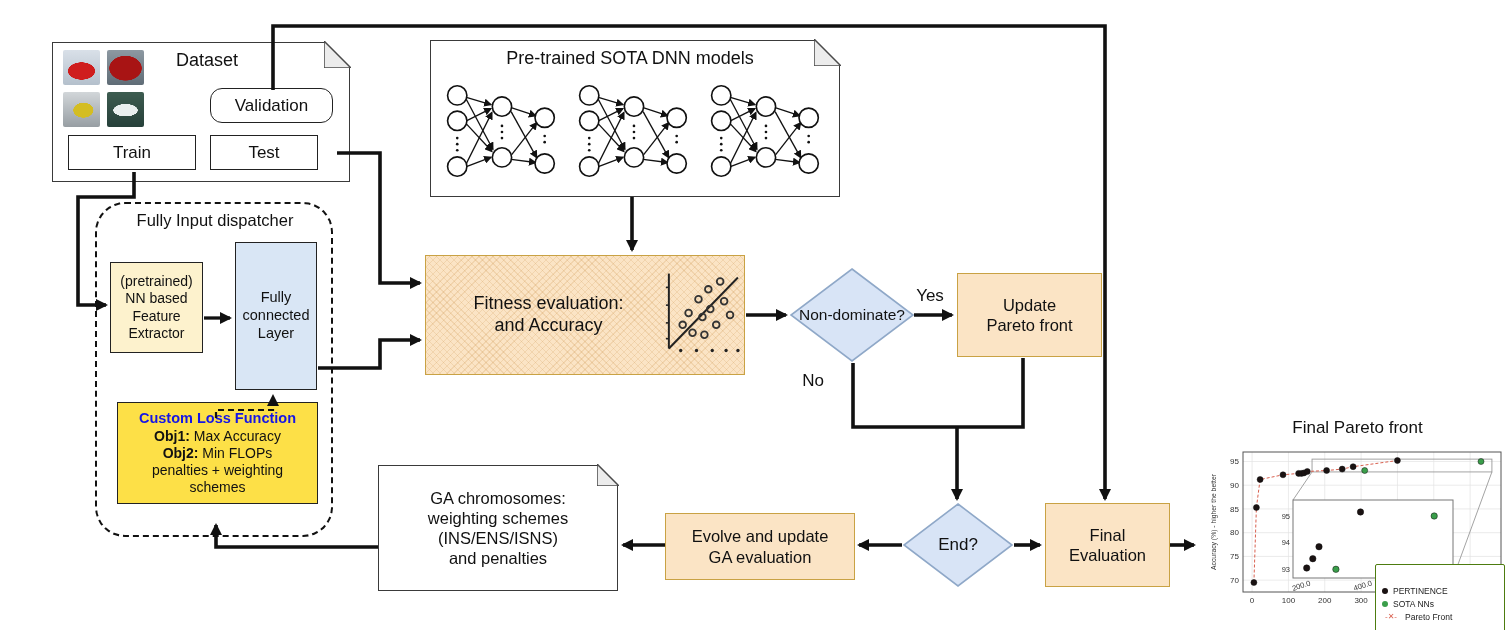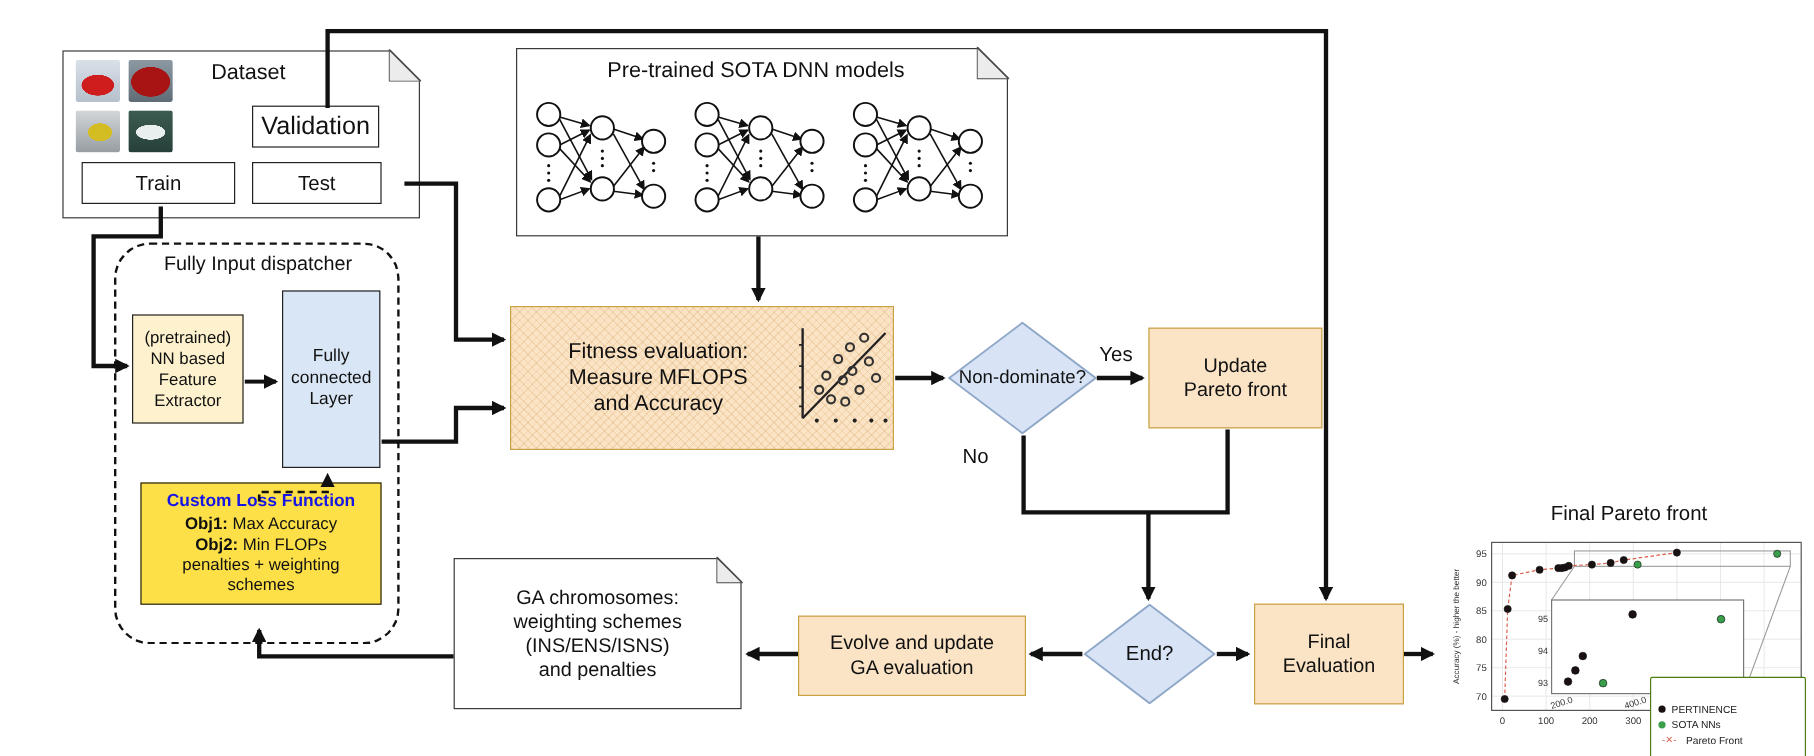--- a/index.html
+++ b/index.html
@@ -82,21 +82,21 @@
       <path d="M0,0 L27,27 L0,27 Z" fill="#ececec" stroke="#4a4a4a" stroke-width="1.5"></path>
     </svg>
   </div>
   <div class="title-lbl" style="left:152px; top:50px; width:110px; font-size:18px;"><span>Dataset</span></div>
   <div class="thumb-grid" style="left:63px; top:50px;">
     <div class="thumb t-car"></div>
     <div class="thumb t-truck"></div>
     <div class="thumb t-bird"></div>
     <div class="thumb t-boat"></div>
   </div>
-  <div class="box" style="left:210px; top:88px; width:106px; height:35px; font-size:21px;">
+  <div class="box" style="left:210px; top:88px; width:123px; height:35px; font-size:17px;border-radius:12px;">
       <span>Validation</span>
     </div>
   <div class="box" style="left:68px; top:135px; width:128px; height:35px; font-size:17px;">
       <span>Train</span>
     </div>
   <div class="box" style="left:210px; top:135px; width:108px; height:35px; font-size:17px;">
       <span>Test</span>
     </div>
 
   <div class="doc" style="left:430px; top:40px; width:410px; height:157px;">
@@ -179,21 +179,20 @@
       <div><b>Obj1:</b><span> Max Accuracy</span></div>
       <div><b>Obj2:</b><span> Min FLOPs</span></div>
       <div>penalties + weighting</div>
       <div>schemes</div>
     </div>
   </div>
 
   <div class="box hatch lbl" style="left:425px; top:255px; width:320px; height:120px; border:1.6px solid #c9a244; justify-content:center; padding-left:18px; font-size:18px;">
     <div style="text-align:center; width:212px;">
       <div>Fitness evaluation:</div>
-      <div>Measure MFLOPS</div>
       <div>and Accuracy</div>
     </div>
     <svg width="86" height="92" viewBox="0 0 86 92" style="margin-left:6px;">
       <line x1="10" y1="4" x2="10" y2="80" stroke="#222" stroke-width="2"></line>
       <line x1="7" y1="18" x2="10" y2="18" stroke="#222" stroke-width="1.6"></line>
       <line x1="7" y1="36" x2="10" y2="36" stroke="#222" stroke-width="1.6"></line>
       <line x1="7" y1="54" x2="10" y2="54" stroke="#222" stroke-width="1.6"></line>
       <line x1="7" y1="70" x2="10" y2="70" stroke="#222" stroke-width="1.6"></line>
       <g fill="#222">
           <circle cx="22" cy="82" r="1.7"></circle>

